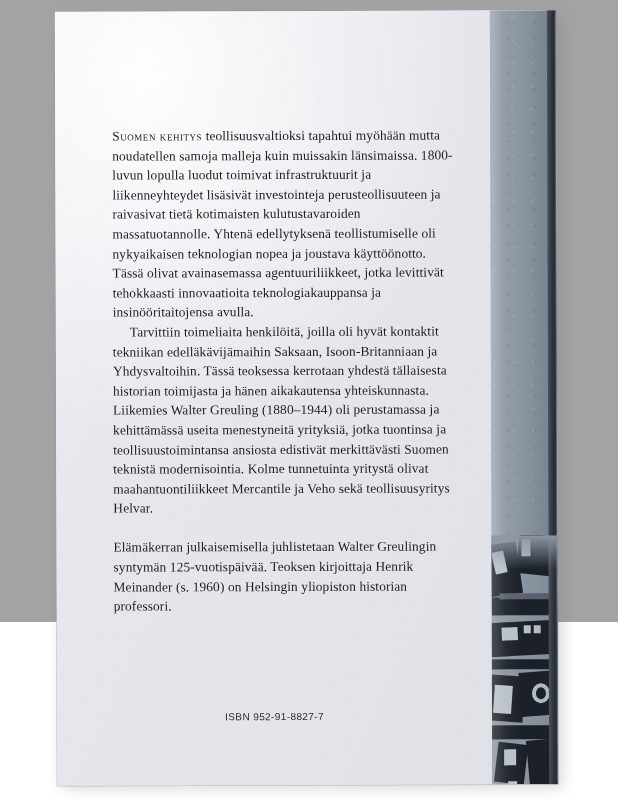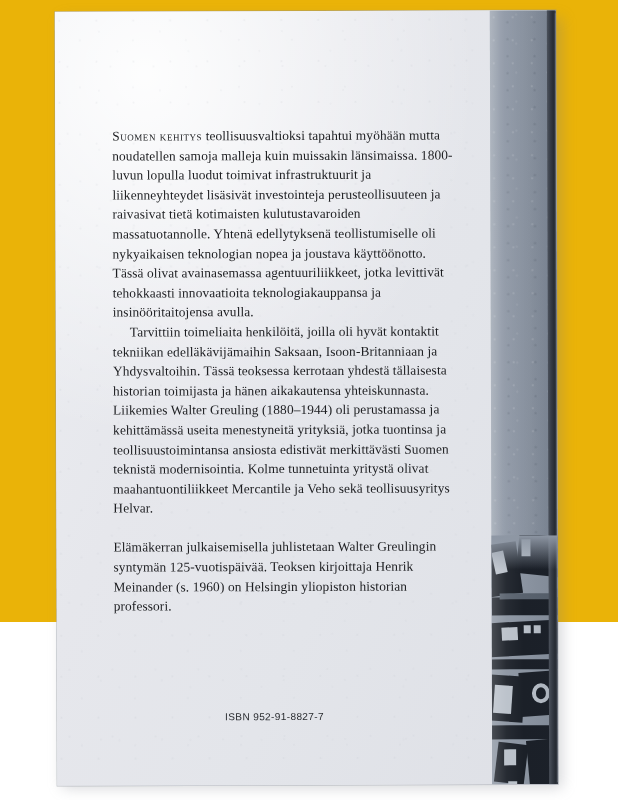--- a/index.html
+++ b/index.html
@@ -12,21 +12,21 @@
     width: 618px;
     height: 800px;
     overflow: hidden;
     font-family: "Liberation Serif", serif;
   }
 
   #scene {
     position: relative;
     width: 618px;
     height: 622px;
-    background: #eab308;
+    background: #a3a3a3;
   }
 
   
   .book-shadow {
     position: absolute;
     left: 62px;
     top: 18px;
     width: 500px;
     height: 770px;
     background: rgba(120,124,132,0.30);

